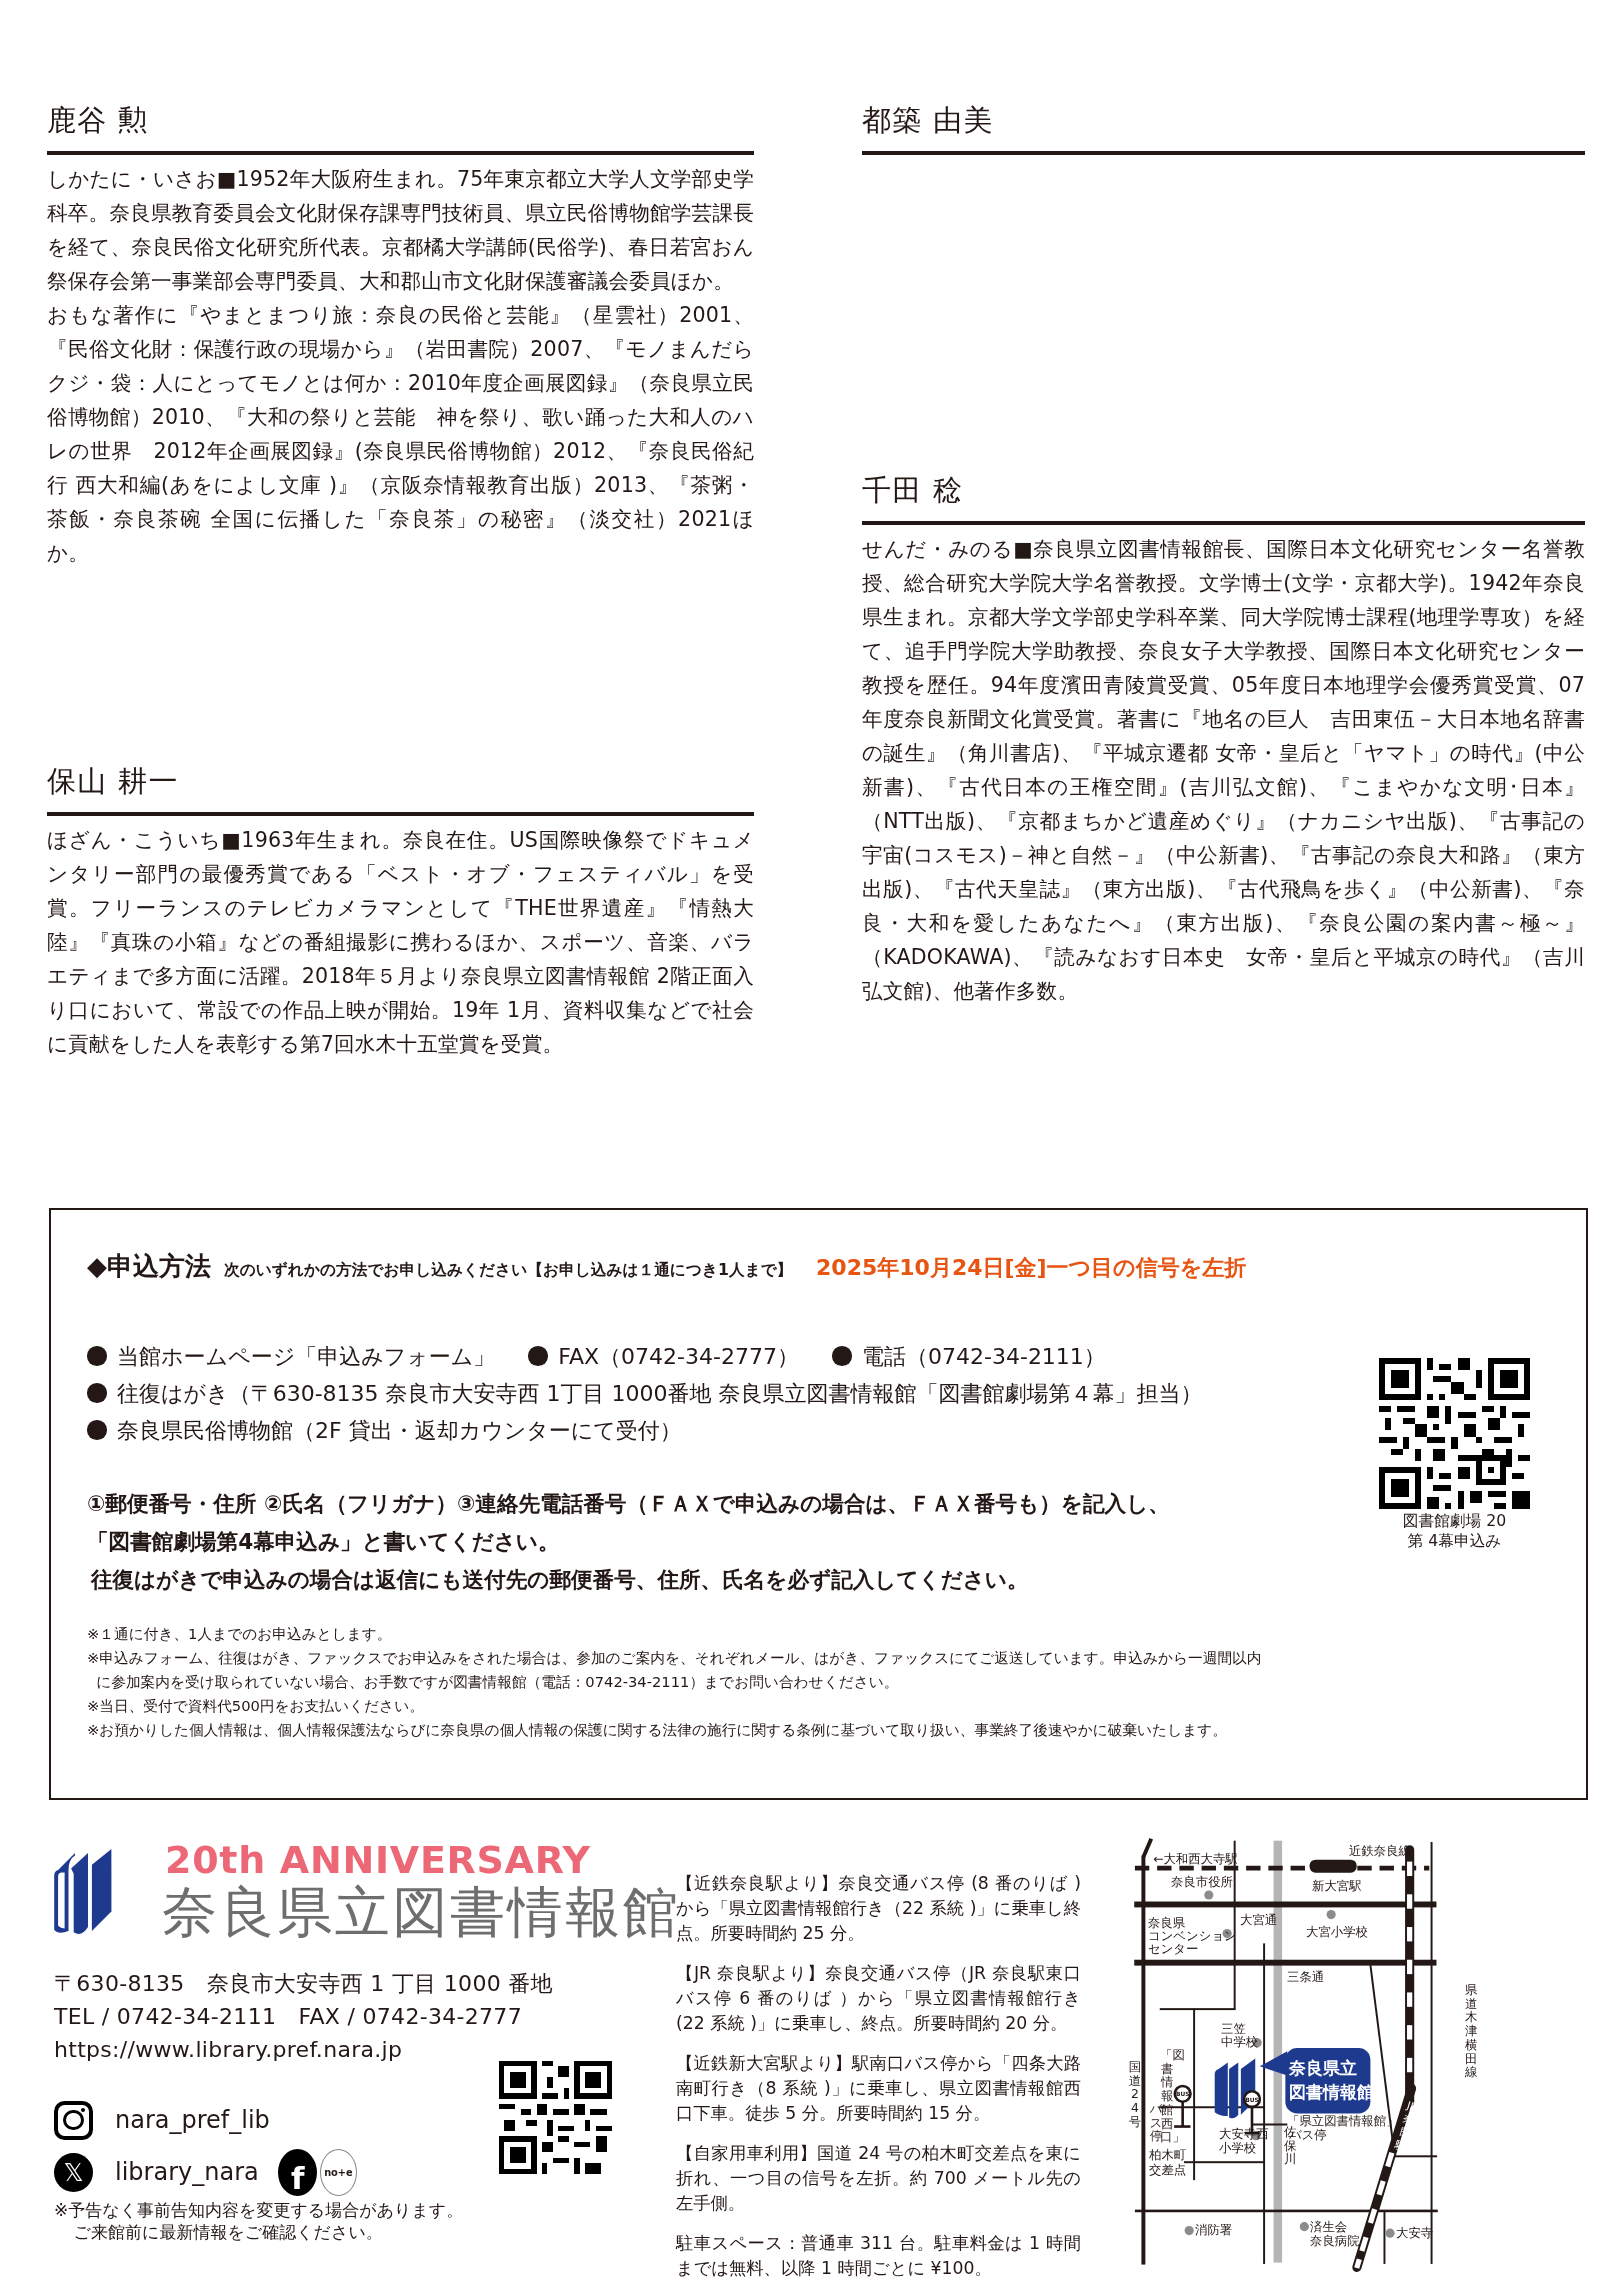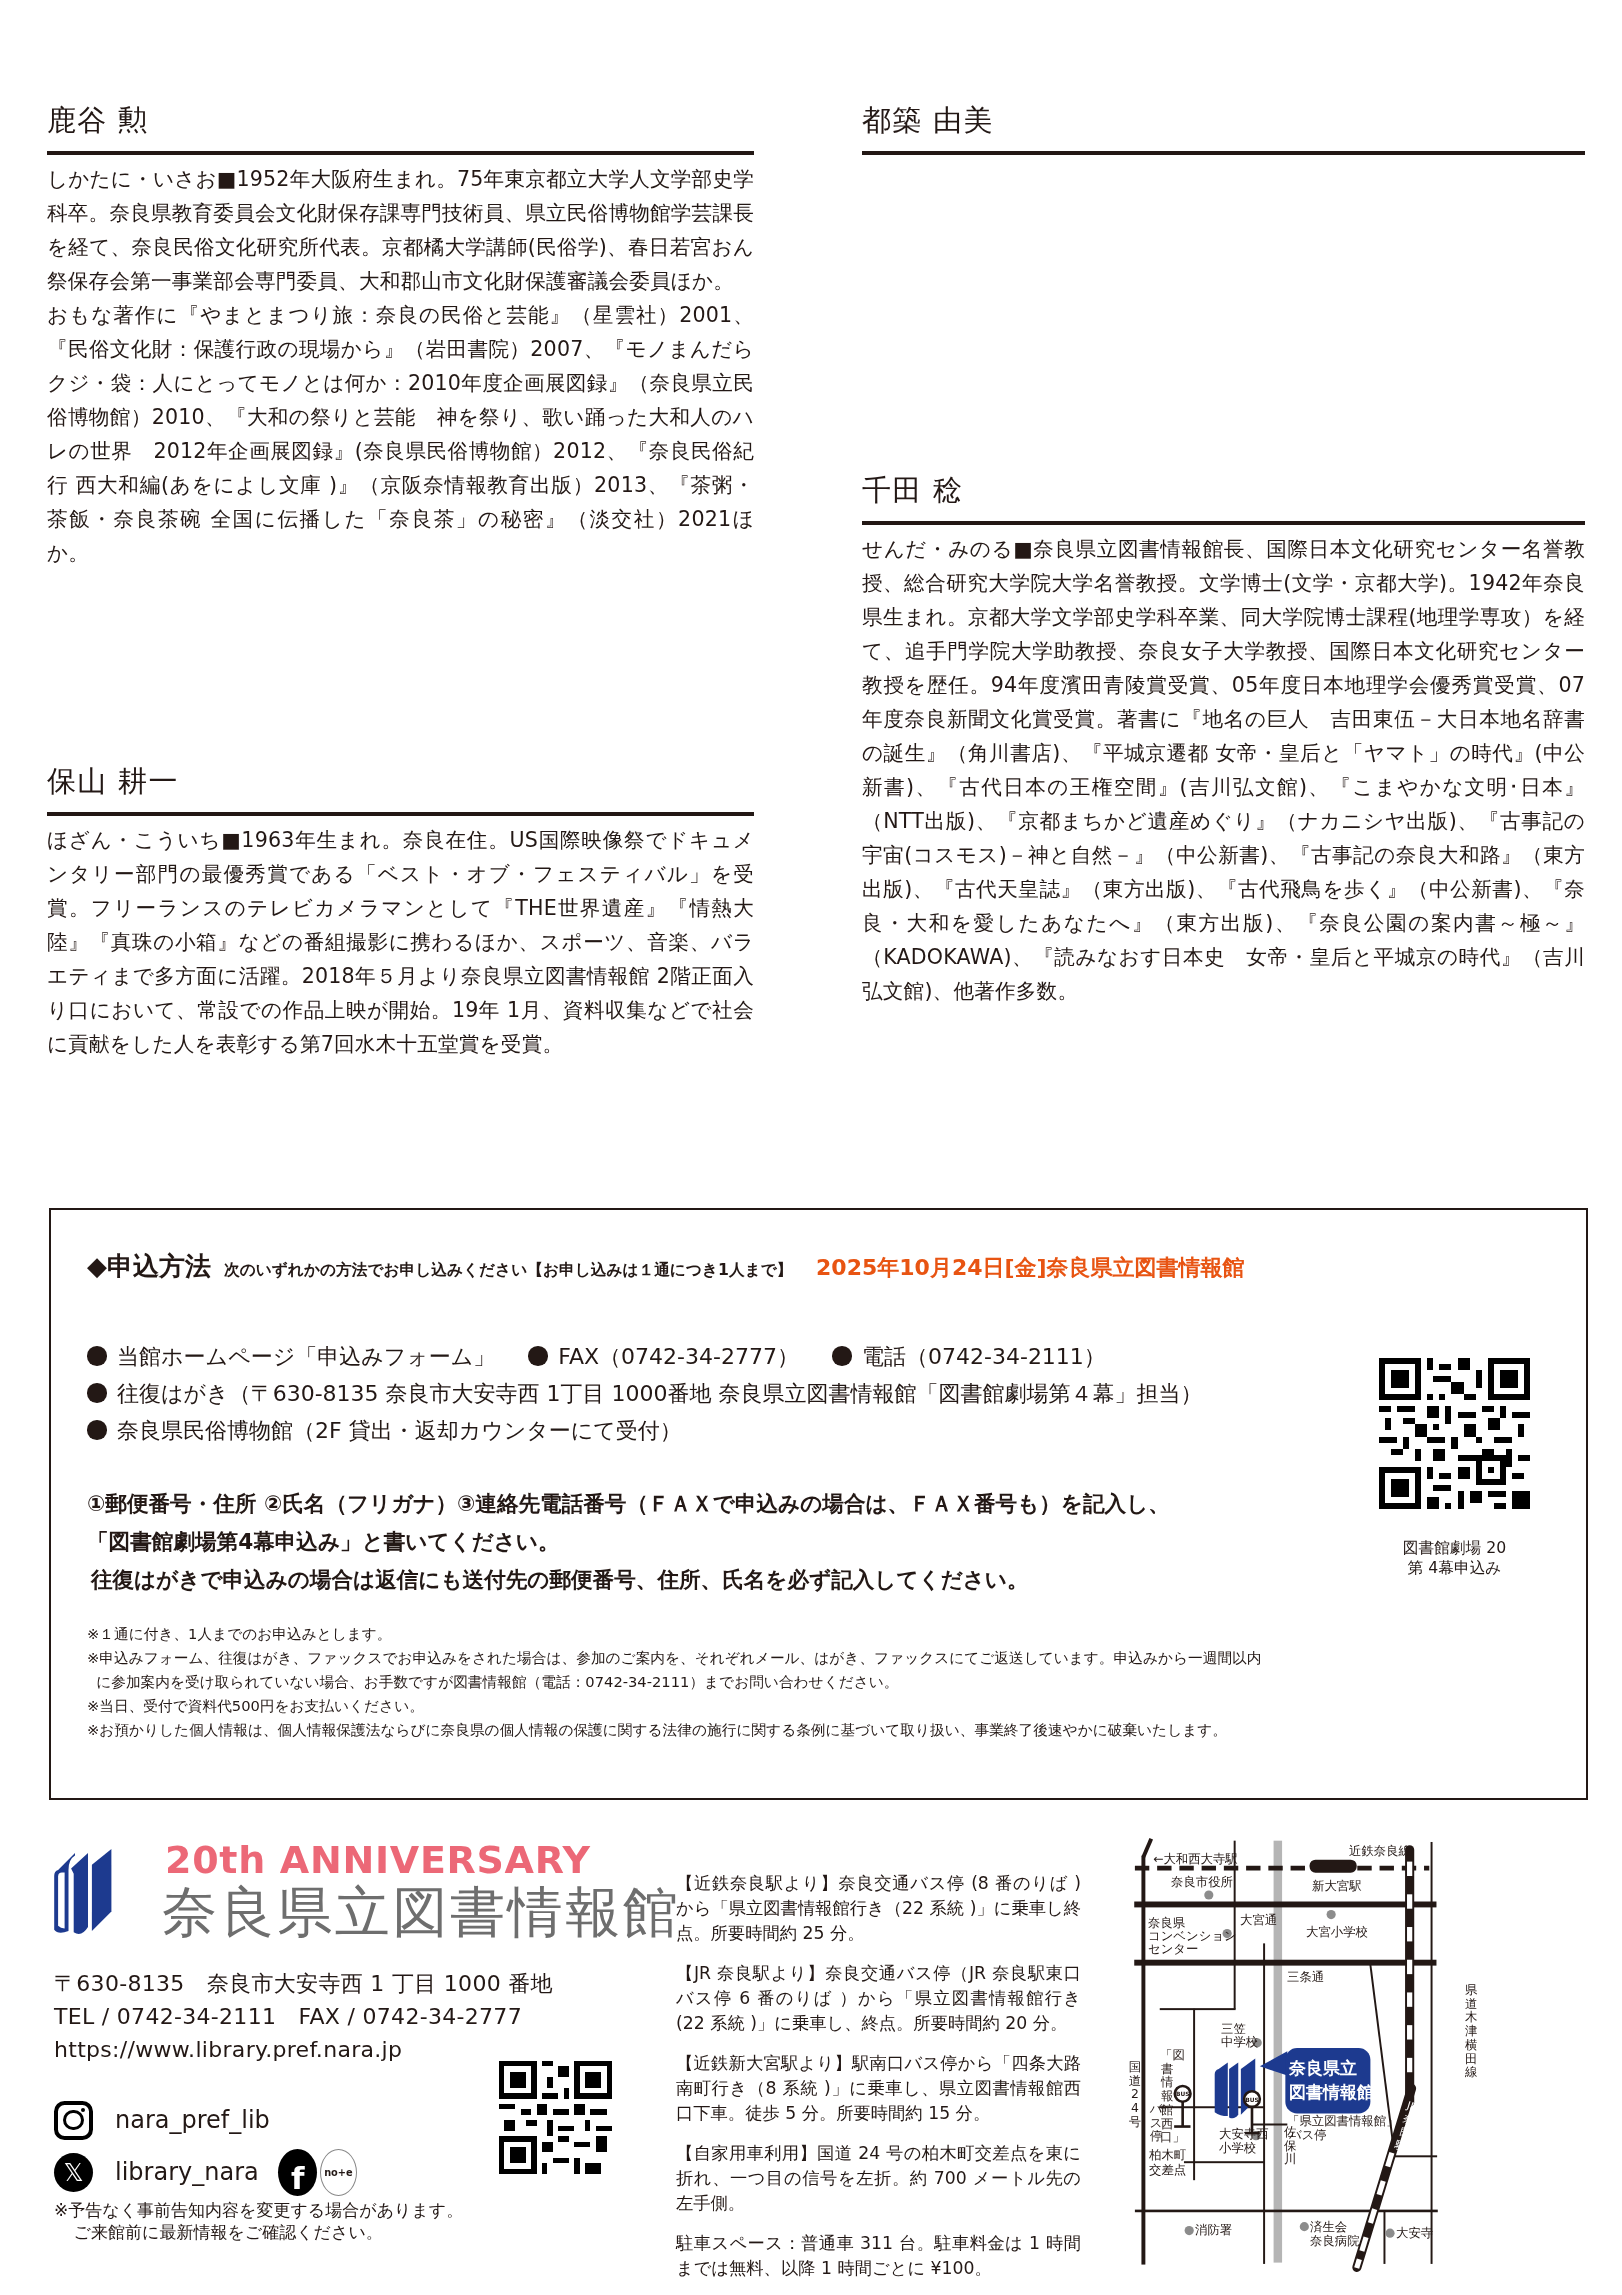--- a/index.html
+++ b/index.html
@@ -29,21 +29,21 @@
   .methods .dot { display: inline-block; width: 19.6px; height: 19.6px; border-radius: 50%; background: #231815; margin-right: 10.5px; vertical-align: -2px; }
 
   .instructions { position: absolute; left: 36px; top: 275px; font-size: 21.6px; line-height: 38px; white-space: nowrap; font-weight: bold; }
   .instructions .line3 { margin-left: 3.9px; }
 
   .notes { position: absolute; left: 36px; top: 412px; font-size: 14.7px; line-height: 24px; white-space: nowrap; }
   .notes .indent { padding-left: 9.2px; }
 
   .qr-block { position: absolute; left: 1325px; top: 148px; width: 157px; text-align: center; }
   .qr { width: 151px; height: 151px; margin: 0 auto; }
-  .qr-caption { font-size: 15.7px; line-height: 19.6px; margin-top: 27px; }
+  .qr-caption { font-size: 15.7px; line-height: 19.6px; margin-top: 0; }
 
   
   .logo { position: absolute; left: 49px; top: 1842px; width: 576px; height: 98px; }
   .logo-mark { position: absolute; left: 0; top: 3.9px; width: 65px; height: 92px; }
   .logo-anniv { position: absolute; left: 116px; top: -2.6px; font-size: 38px; font-weight: bold; color: #ec6877; letter-spacing: 0.7px; line-height: 42px; white-space: nowrap; }
   .logo-name { position: absolute; left: 113px; top: 41px; font-size: 55px; color: #6e6e6e; letter-spacing: 2.6px; line-height: 59px; white-space: nowrap; }
 
   .contact { position: absolute; left: 54px; top: 1967px; font-size: 22px; line-height: 33px; white-space: nowrap; letter-spacing: 0.3px; }
   .social { position: absolute; left: 54px; top: 2094px; }
   .social .row { display: flex; align-items: center; height: 52px; font-size: 24px; }
@@ -92,21 +92,21 @@
   <h2 class="name">千田 稔</h2>
   <div class="rule"></div>
   <p class="body">せんだ・みのる■奈良県立図書情報館長、国際日本文化研究センター名誉教授、総合研究大学院大学名誉教授。文学博士(文学・京都大学)。1942年奈良県生まれ。京都大学文学部史学科卒業、同大学院博士課程(地理学専攻）を経て、追手門学院大学助教授、奈良女子大学教授、国際日本文化研究センター教授を歴任。94年度濱田青陵賞受賞、05年度日本地理学会優秀賞受賞、07年度奈良新聞文化賞受賞。著書に『地名の巨人　吉田東伍－大日本地名辞書の誕生』（角川書店)、『平城京遷都 女帝・皇后と「ヤマト」の時代』(中公新書)、『古代日本の王権空間』(吉川弘文館)、『こまやかな文明･日本』（NTT出版)、『京都まちかど遺産めぐり』（ナカニシヤ出版)、『古事記の宇宙(コスモス)－神と自然－』（中公新書)、『古事記の奈良大和路』（東方出版)、『古代天皇誌』（東方出版)、『古代飛鳥を歩く』（中公新書)、『奈良・大和を愛したあなたへ』（東方出版)、『奈良公園の案内書～極～』（KADOKAWA)、『読みなおす日本史　女帝・皇后と平城京の時代』（吉川弘文館)、他著作多数。</p>
 </section>
 
 <section class="apply-box">
   <div class="apply-head">
     <span class="diamond">◆</span>
     <span class="title">申込方法</span>
     <span class="sub">次のいずれかの方法でお申し込みください【お申し込みは１通につき1人まで】</span>
-    <span class="date">2025年10月24日[金]奈良県立図書情報館</span>
+    <span class="date">2025年10月24日[金]一つ目の信号を左折</span>
   </div>
 
   <div class="methods">
     <div class="row">
       <span class="item"><span class="dot"></span><span>当館ホームページ「申込みフォーム」</span></span>
       <span class="item"><span class="dot"></span><span>FAX（0742-34-2777）</span></span>
       <span class="item"><span class="dot"></span><span>電話（0742-34-2111）</span></span>
     </div>
     <div class="row">
       <span class="item"><span class="dot"></span><span>往復はがき（〒630-8135 奈良市大安寺西 1丁目 1000番地 奈良県立図書情報館「図書館劇場第４幕」担当）</span></span>

